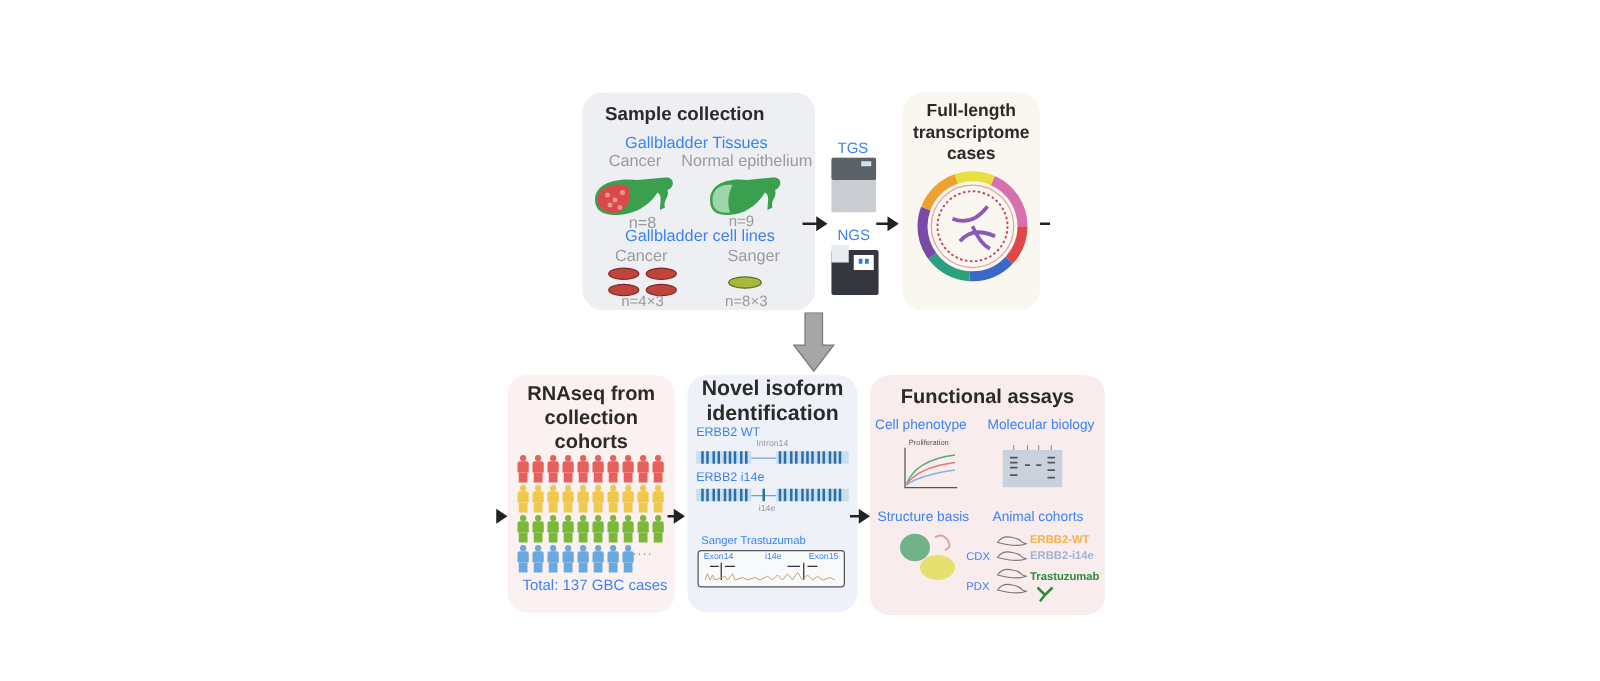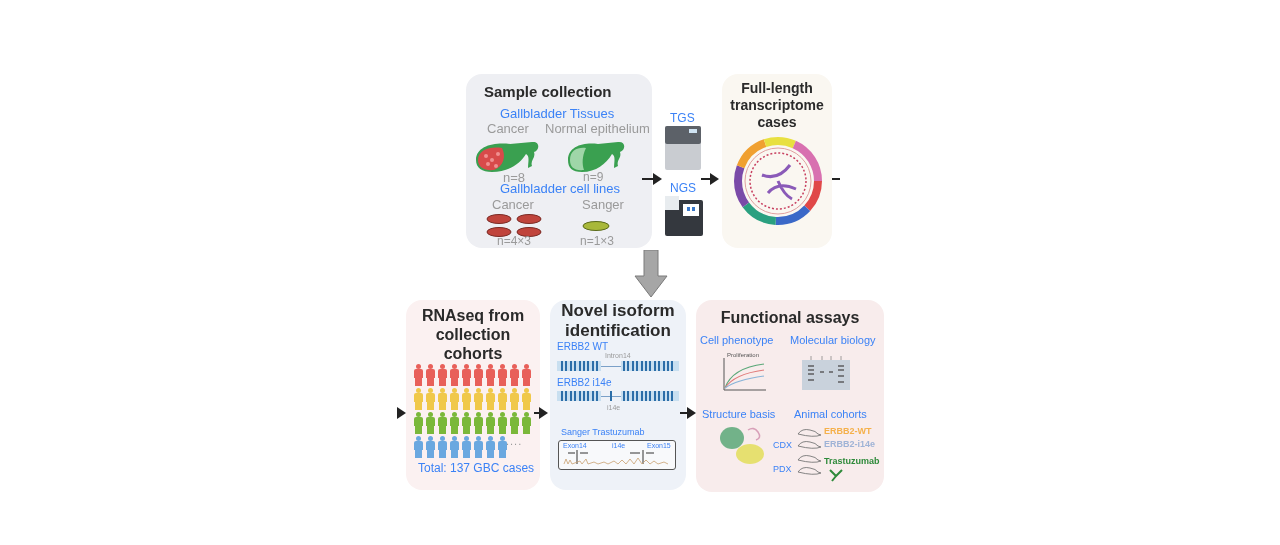--- a/index.html
+++ b/index.html
@@ -55,21 +55,21 @@
     <ellipse cx="13" cy="6" rx="12" ry="4.5"></ellipse>
       <ellipse cx="43" cy="6" rx="12" ry="4.5"></ellipse>
     <ellipse cx="13" cy="19" rx="12" ry="4.5"></ellipse>
       <ellipse cx="43" cy="19" rx="12" ry="4.5"></ellipse>
   </g>
 </svg>
 <svg class="abs" style="left:581px;top:220px;" width="30" height="12" viewBox="0 0 30 12">
   <ellipse cx="15" cy="6" rx="13" ry="4.5" fill="#a8b83a" stroke="#5a6a1a" stroke-width="1"></ellipse>
 </svg>
 <div class="abs gray" style="left:497px;top:234px;font-size:12px;">n=4×3</div>
-<div class="abs gray" style="left:580px;top:234px;font-size:12px;">n=1×3</div>
+<div class="abs gray" style="left:580px;top:234px;font-size:12px;">n=8×3</div>
 
 <div class="arrow" style="left:642px;top:178px;width:18px;"></div>
 
 <div class="abs dark" style="left:670px;top:111px;font-size:12px;">TGS</div>
 <svg class="abs" style="left:665px;top:126px;" width="36" height="44" viewBox="0 0 36 44">
   <rect x="0" y="0" width="36" height="44" rx="2" fill="#c9ccd1"></rect>
   <rect x="0" y="0" width="36" height="18" rx="2" fill="#5c6168"></rect>
   <rect x="24" y="3" width="8" height="4" fill="#cfe3f2"></rect>
 </svg>
 <div class="abs dark" style="left:670px;top:181px;font-size:12px;">NGS</div>

